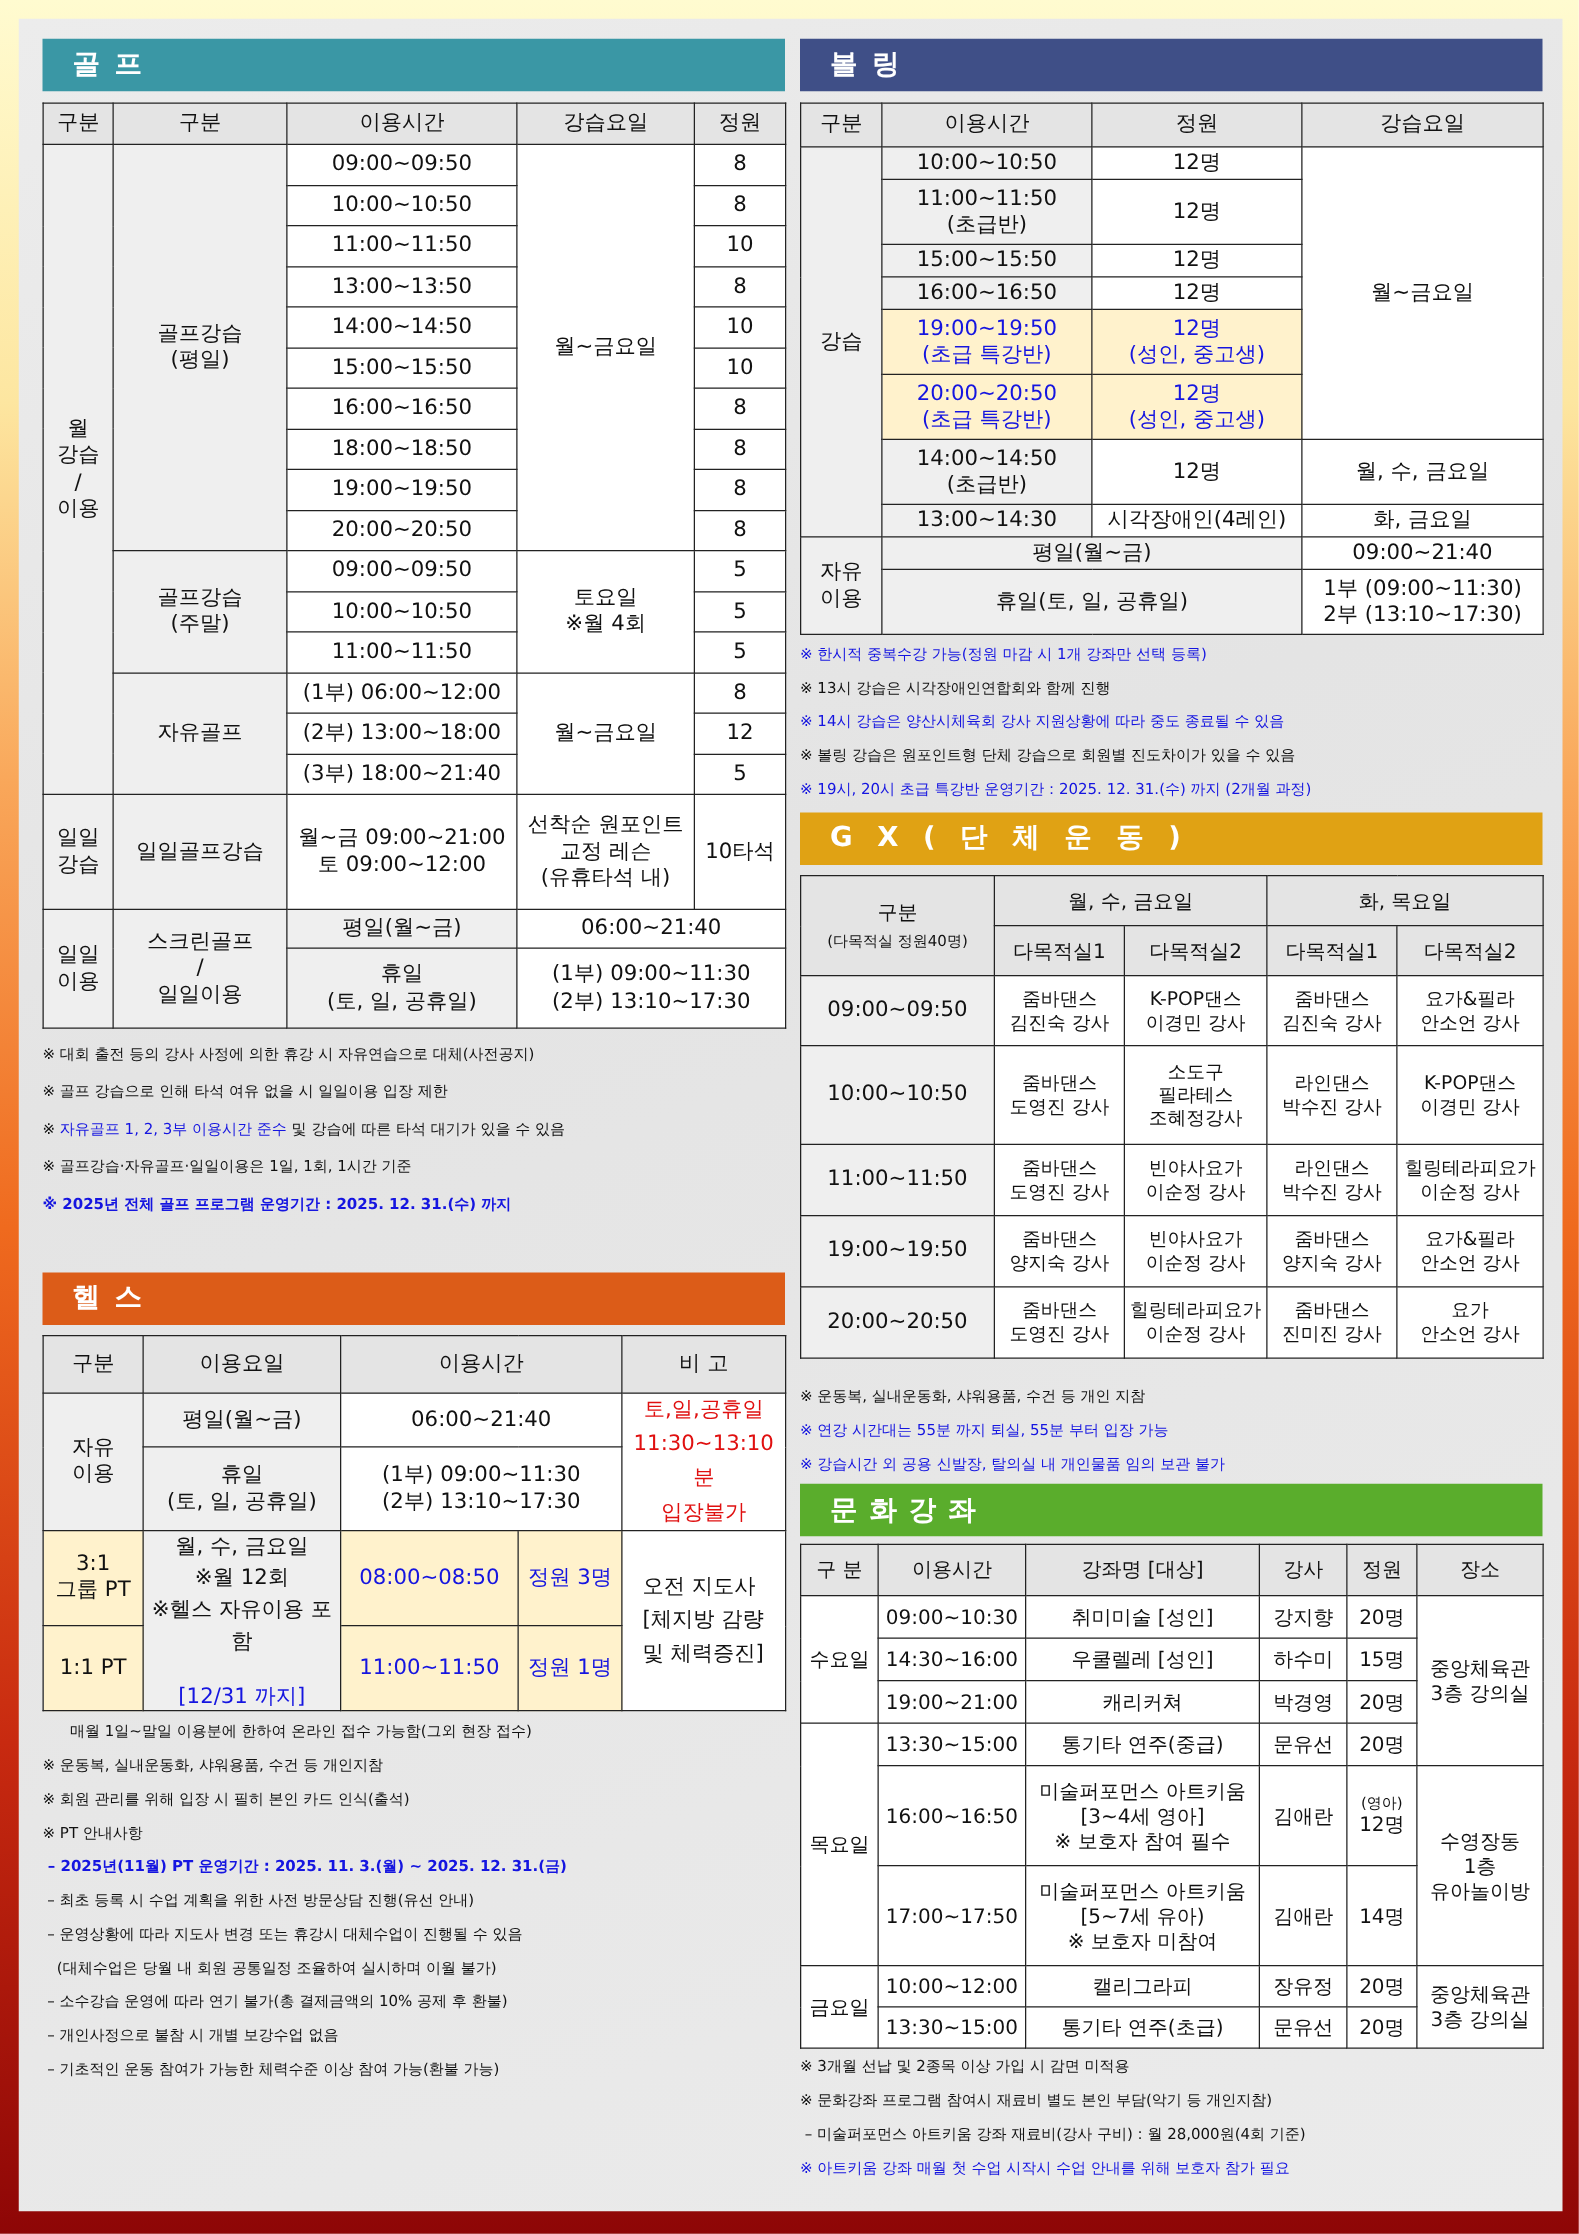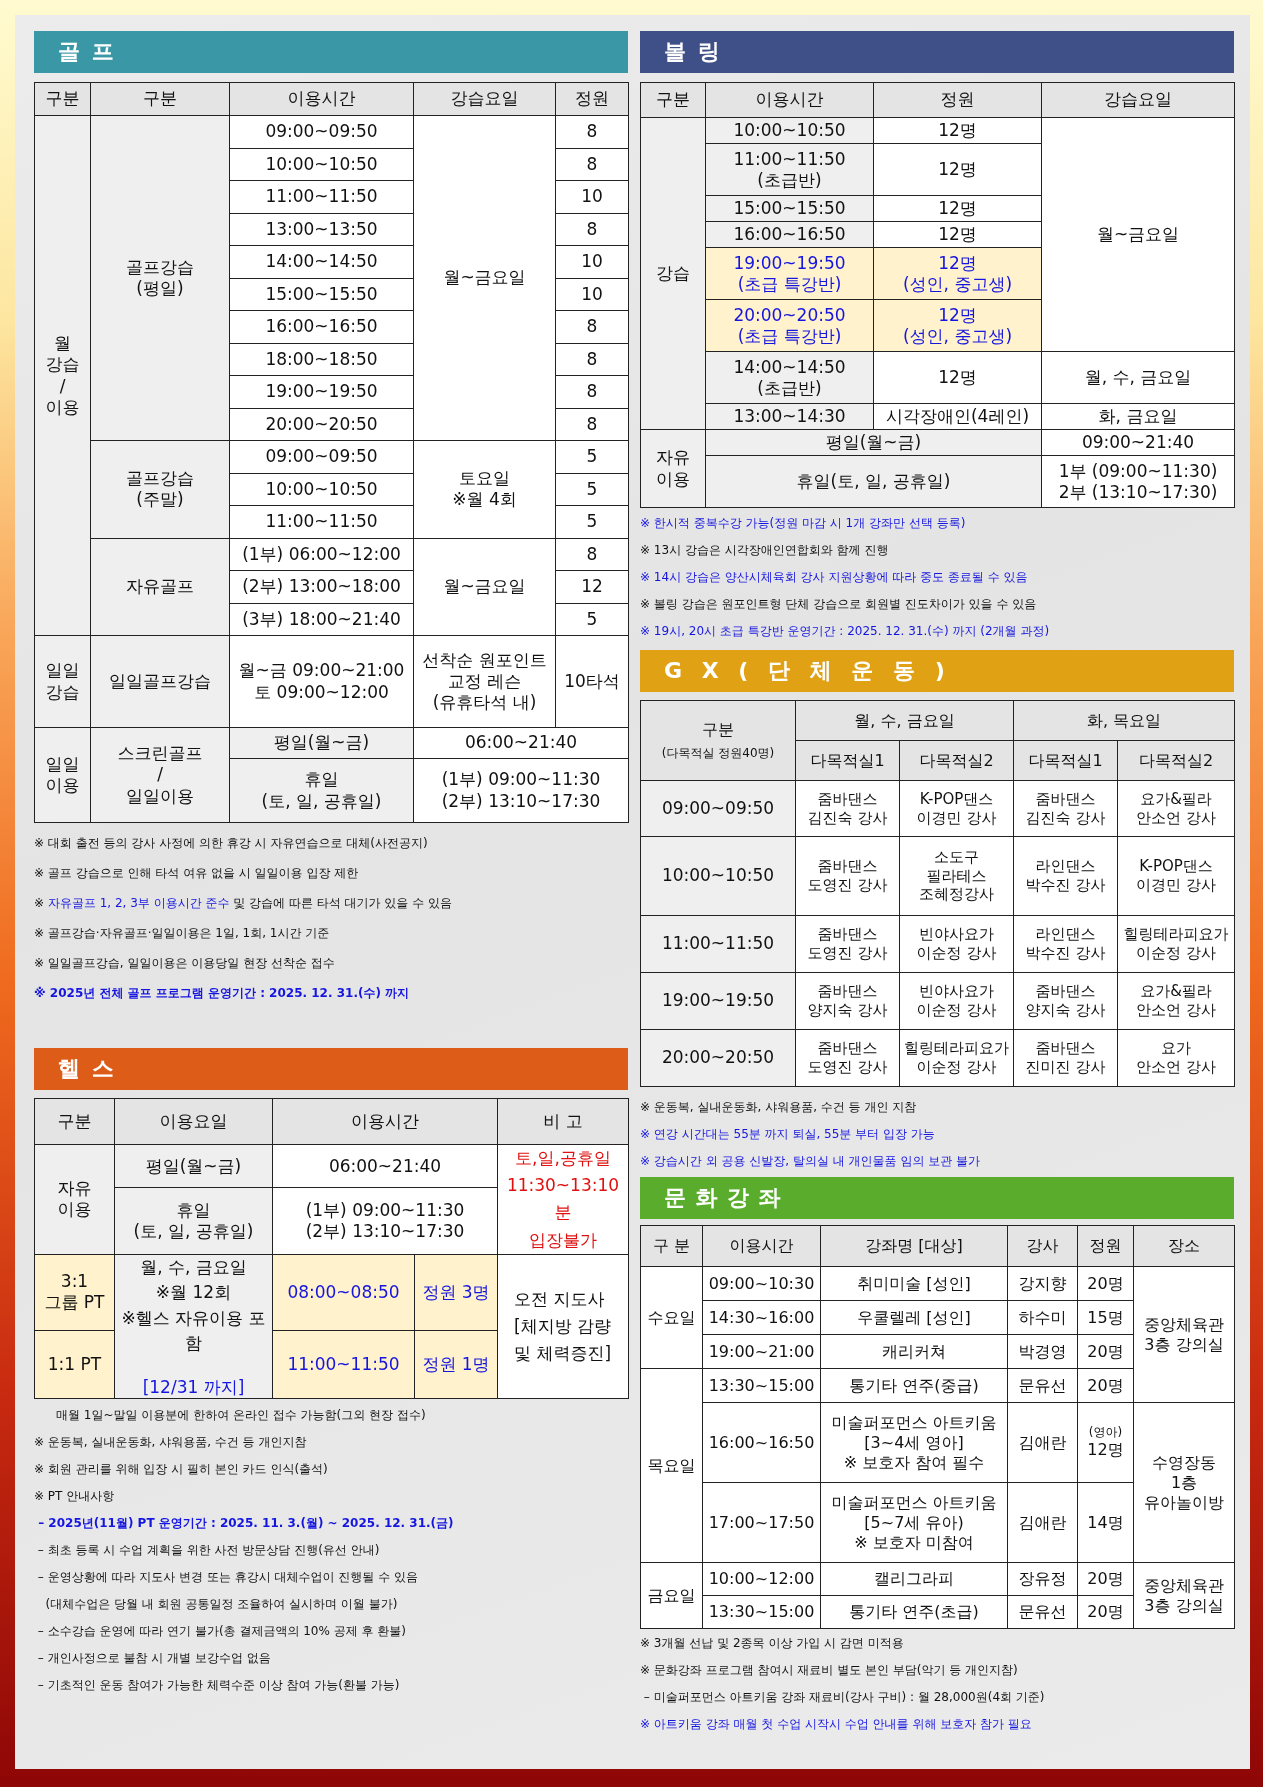--- a/index.html
+++ b/index.html
@@ -177,21 +177,20 @@
 (2부) 13:10~17:30</td>
       </tr>
     </tbody>
       </table>
 
     <div class="notes">
       <div>※ 대회 출전 등의 강사 사정에 의한 휴강 시 자유연습으로 대체(사전공지)</div>
       <div>※ 골프 강습으로 인해 타석 여유 없을 시 일일이용 입장 제한</div>
       <div><span>※ </span><span class="blue">자유골프 1, 2, 3부 이용시간 준수</span><span> 및 강습에 따른 타석 대기가 있을 수 있음</span></div>
       <div>※ 골프강습·자유골프·일일이용은 1일, 1회, 1시간 기준</div>
-      <div>※ 일일골프강습, 일일이용은 이용당일 현장 선착순 접수</div>
       <div class="blue" style="font-weight:bold">※ 2025년 전체 골프 프로그램 운영기간 : 2025. 12. 31.(수) 까지</div>
     </div>
 
     <div class="sec-head orange" style="margin-top:40px">헬 스</div>
     <table>
       <colgroup>
           <col style="width:80px">
           <col style="width:158px">
           <col style="width:142px">
           <col style="width:83px">
@@ -414,21 +413,21 @@
         <td style="white-space:pre-line">힐링테라피요가
 이순정 강사</td>
         <td style="white-space:pre-line">줌바댄스
 진미진 강사</td>
         <td style="white-space:pre-line">요가
 안소언 강사</td>
       </tr>
     </tbody>
       </table>
 
-    <div class="notes tight" style="margin-top:7px">
+    <div class="notes tight" style="margin-top:17px">
       <div>※ 운동복, 실내운동화, 샤워용품, 수건 등 개인 지참</div>
       <div class="blue">※ 연강 시간대는 55분 까지 퇴실, 55분 부터 입장 가능</div>
       <div class="blue">※ 강습시간 외 공용 신발장, 탈의실 내 개인물품 임의 보관 불가</div>
     </div>
 
     <div class="sec-head green" style="margin-top:2px">문 화 강 좌</div>
     <table class="cul" style="margin-top:6px">
       <colgroup>
           <col style="width:62px">
           <col style="width:118px">

